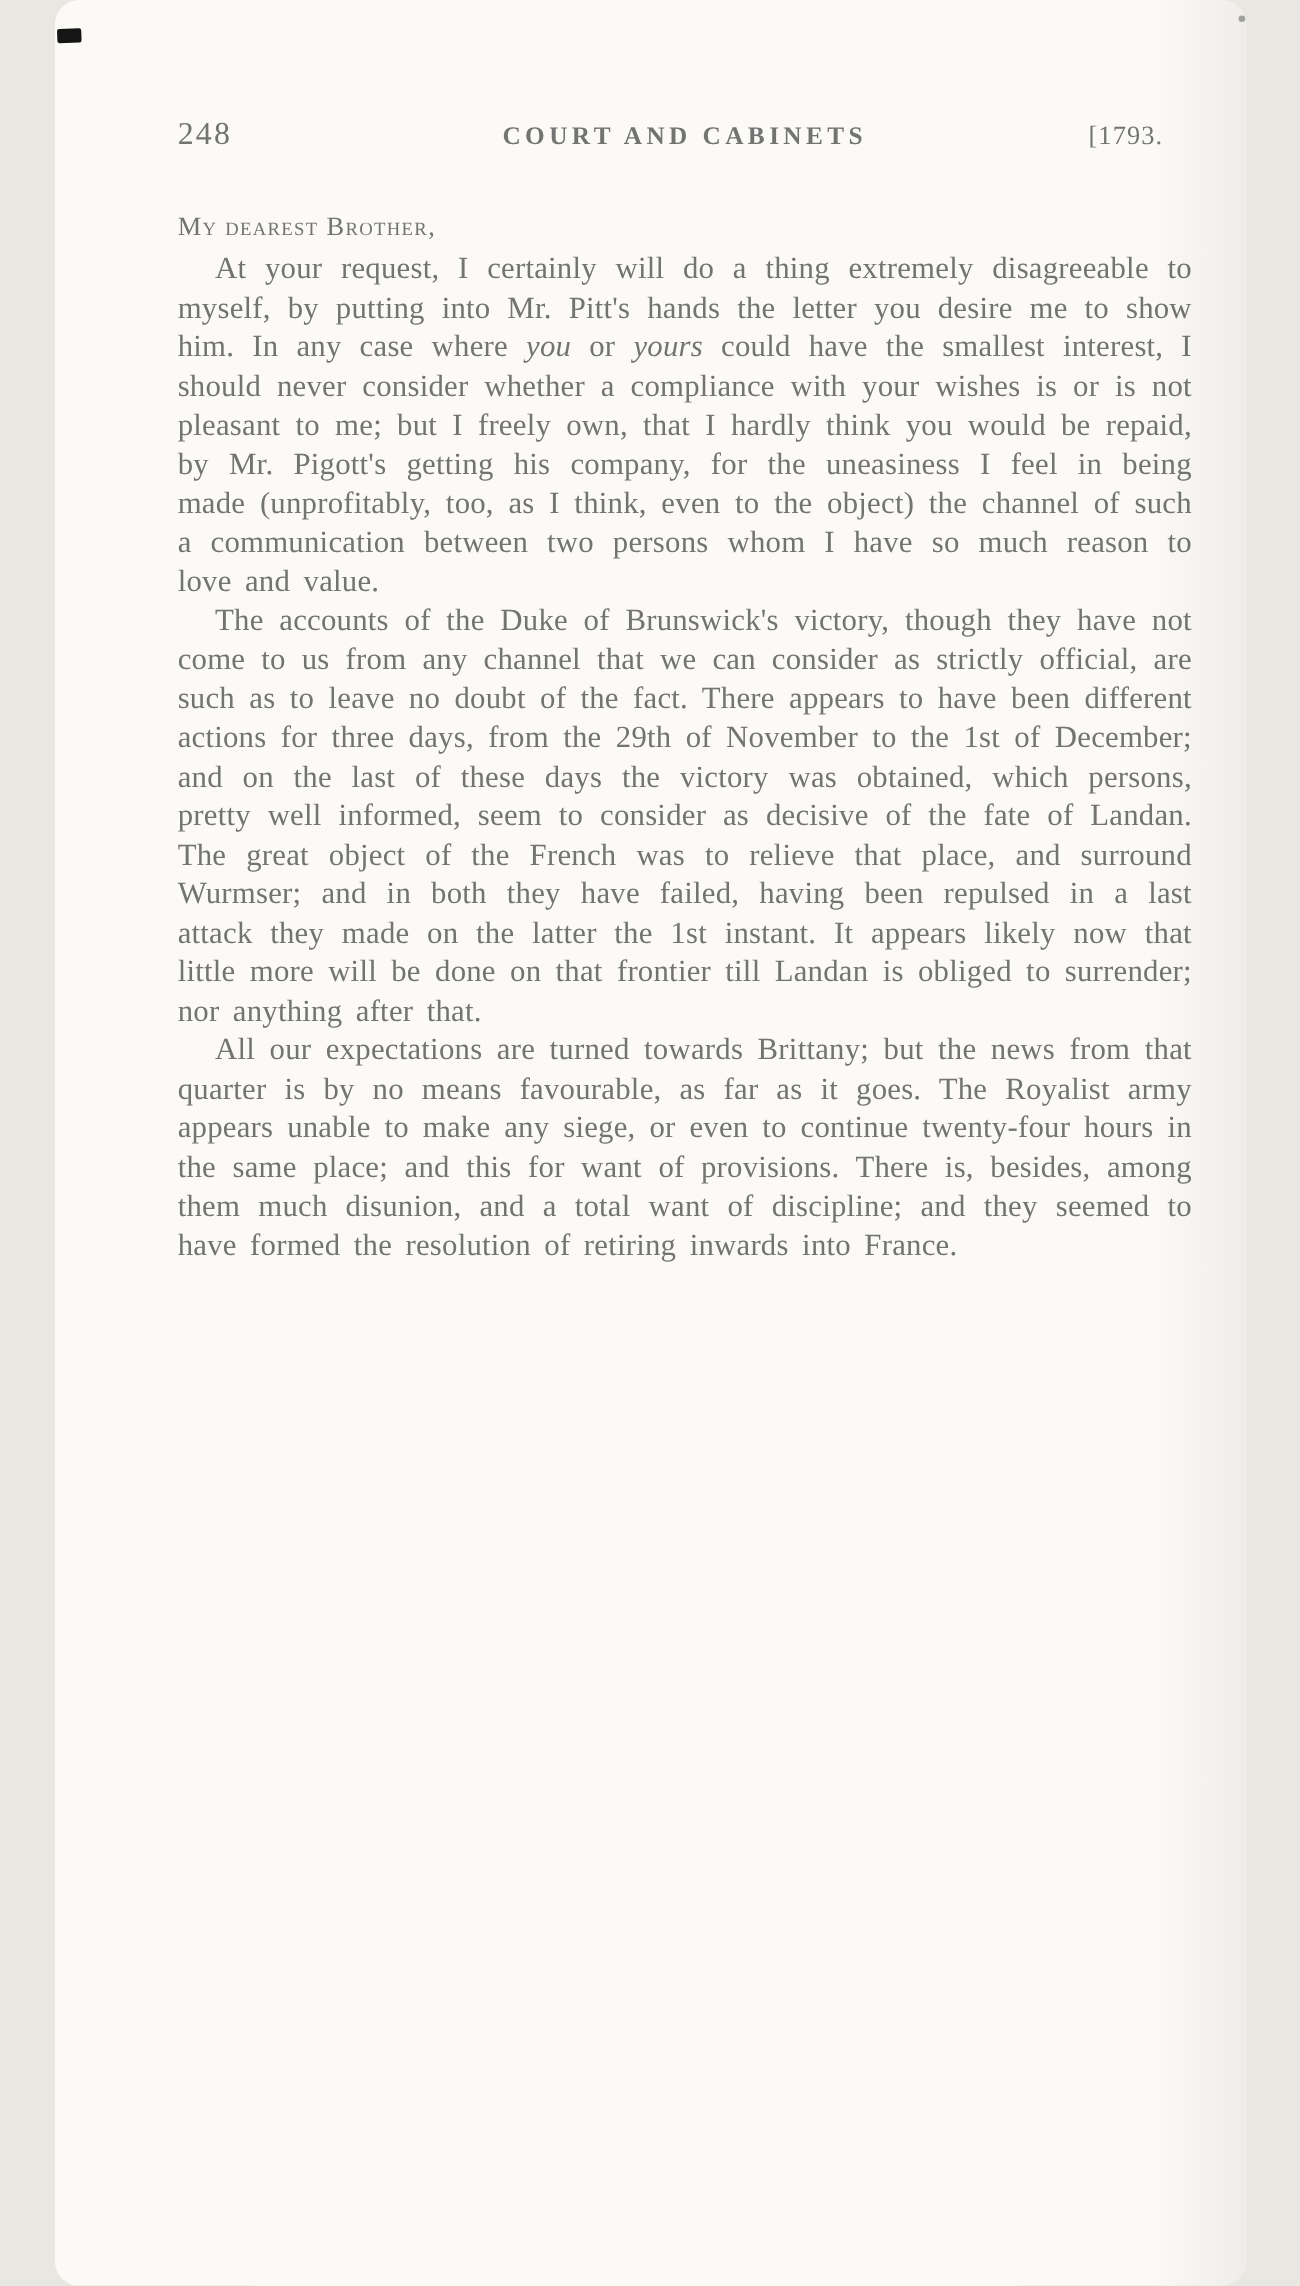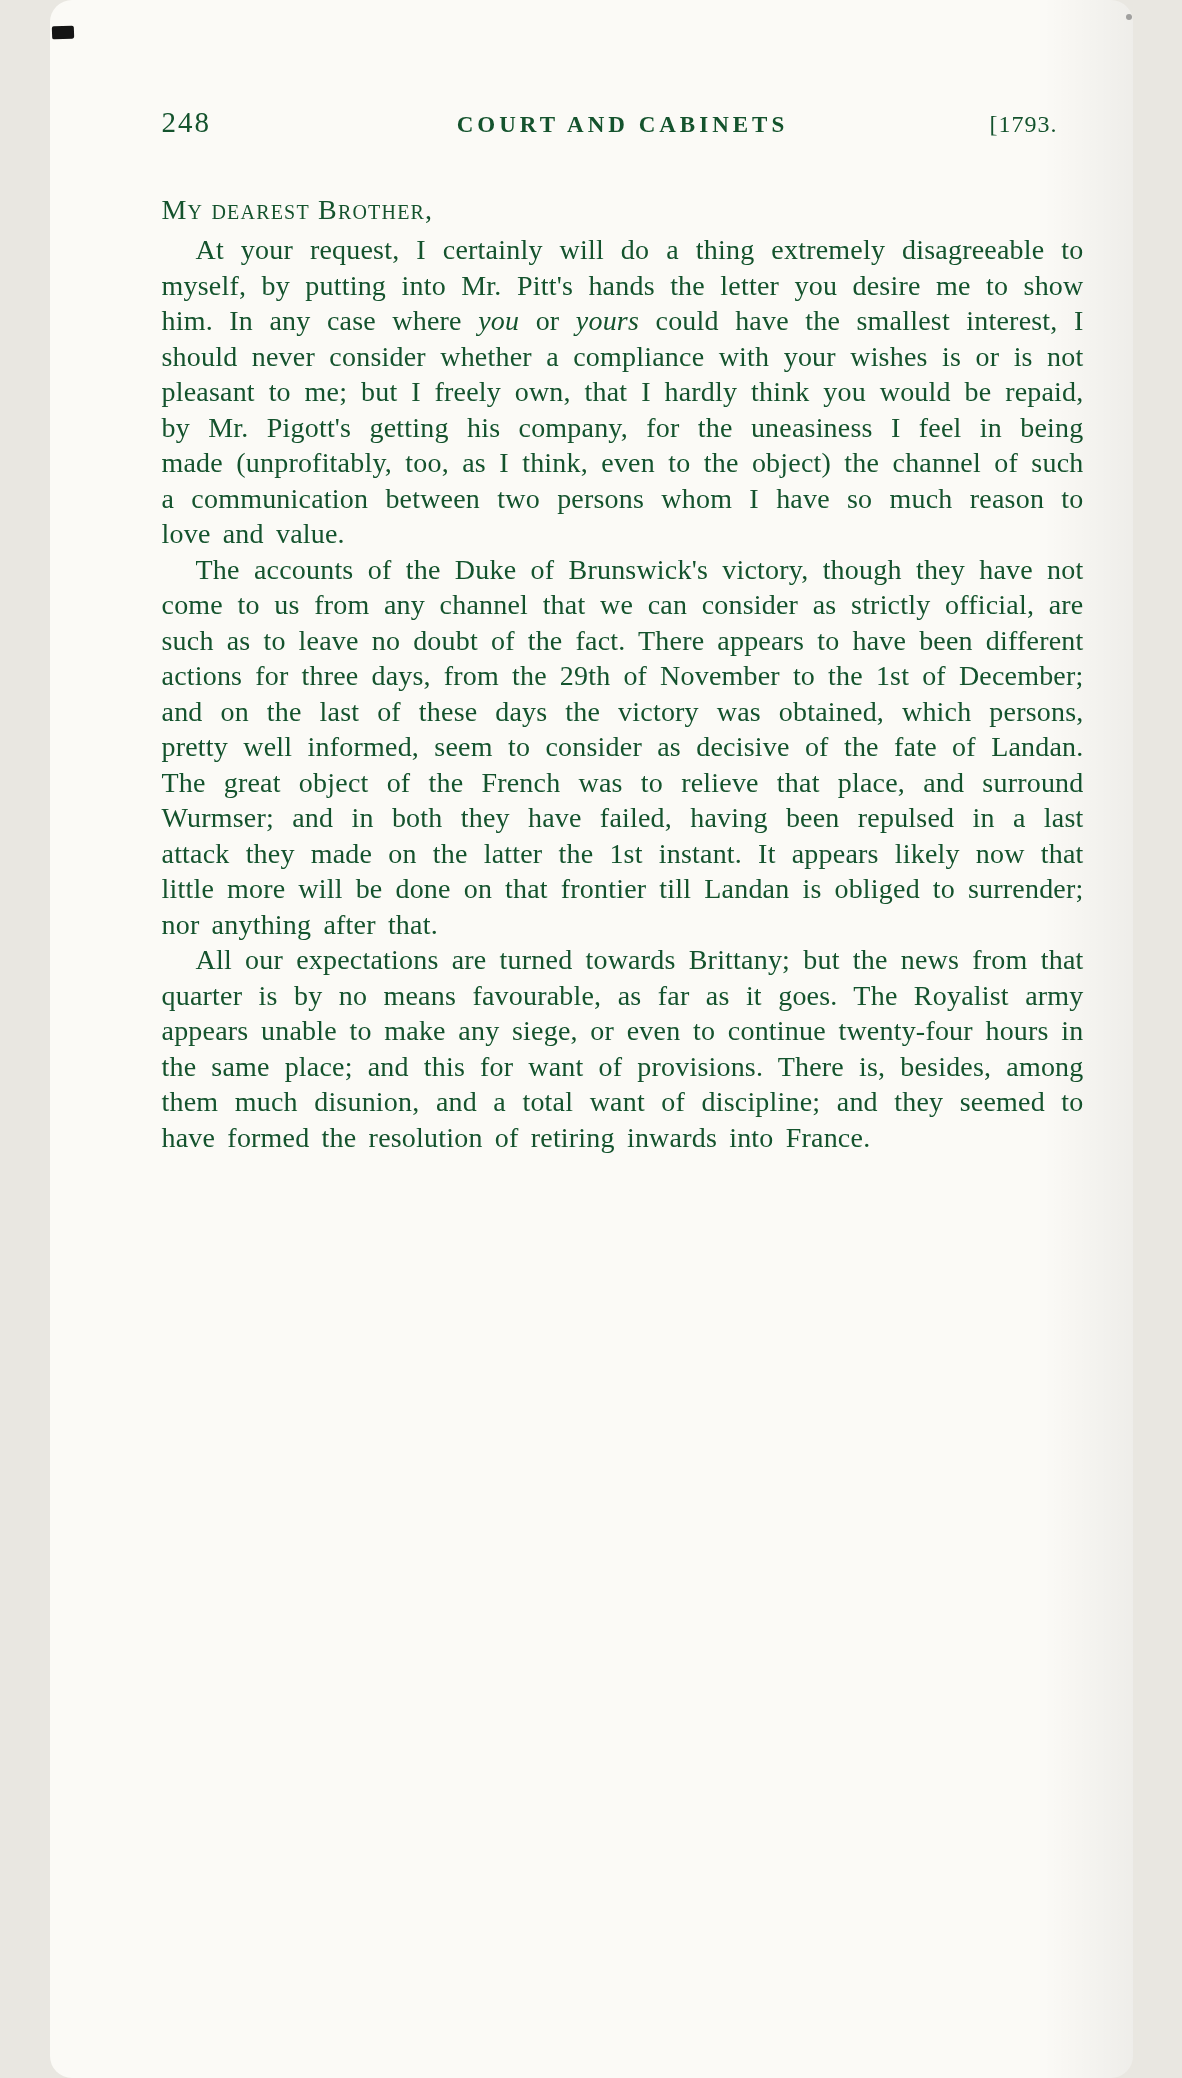--- a/index.html
+++ b/index.html
@@ -3,21 +3,21 @@
 <meta charset="utf-8">
 <style>
   * { box-sizing: border-box; margin: 0; padding: 0; }
   html, body { background: #e9e7e1; }
   .page {
     position: relative;
     width: 1083px;
     height: 2078px;
     margin: 0 auto;
     background: #fbfaf6;
-    color: #14532d;
+    color: #737373;
     font-family: "Liberation Serif", "DejaVu Serif", serif;
     overflow: hidden;
     border-radius: 22px;
   }
   .page::after {
     content: "";
     position: absolute;
     top: 0; right: 0; bottom: 0;
     width: 90px;
     background: linear-gradient(to right, rgba(0,0,0,0), rgba(0,0,0,0.05));
@@ -48,21 +48,21 @@
   }
   .dateline {
     margin-top: 34px;
     text-align: right;
     font-size: 24px;
     padding-right: 2px;
     letter-spacing: 0.3px;
   }
   .salutation {
     font-variant: small-caps;
-    font-size: 28px;
+    font-size: 24px;
     letter-spacing: 1.2px;
     margin-top: -2px;
   }
   .letter-body { margin-top: 6px; }
   .letter-body p {
     font-size: 28px;
     line-height: 35.5px;
     text-align: justify;
     text-indent: 34px;
     word-spacing: 5px;

